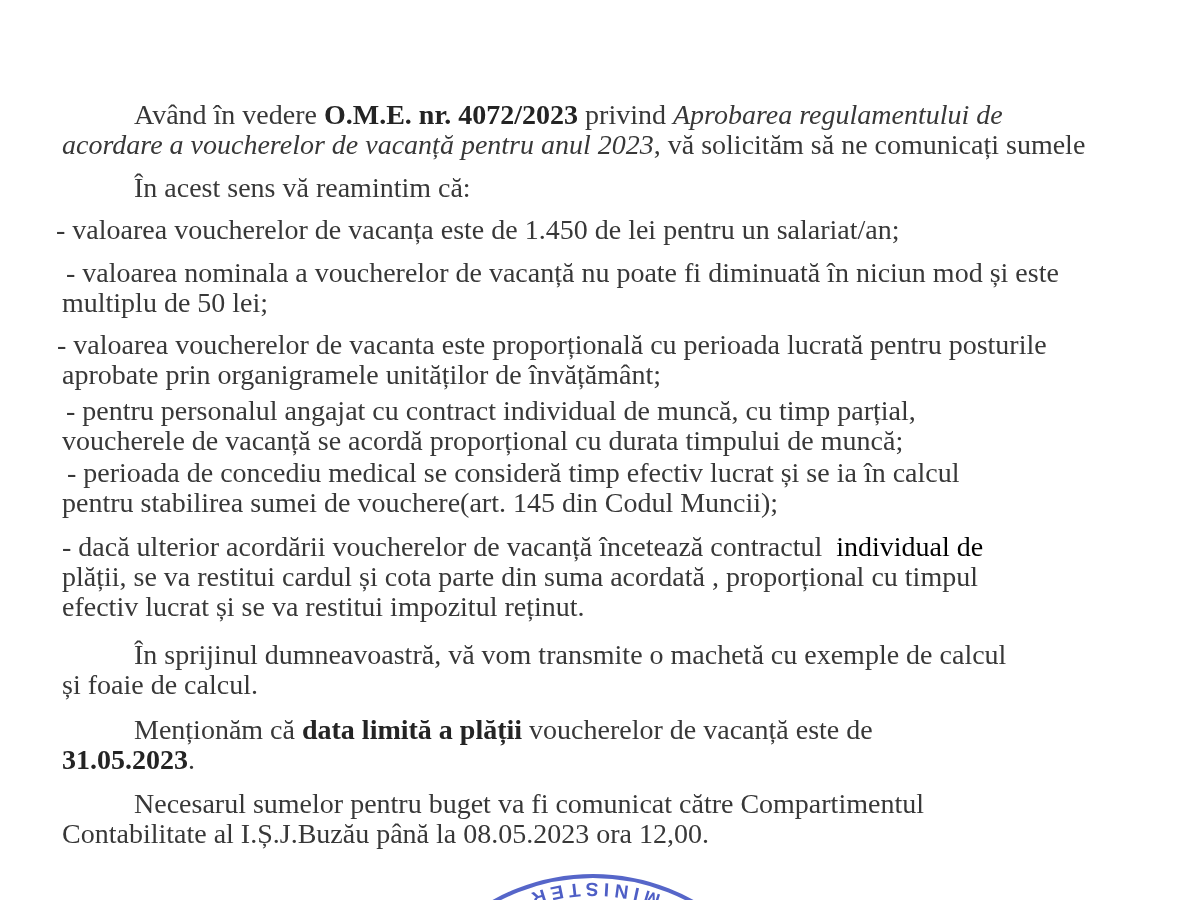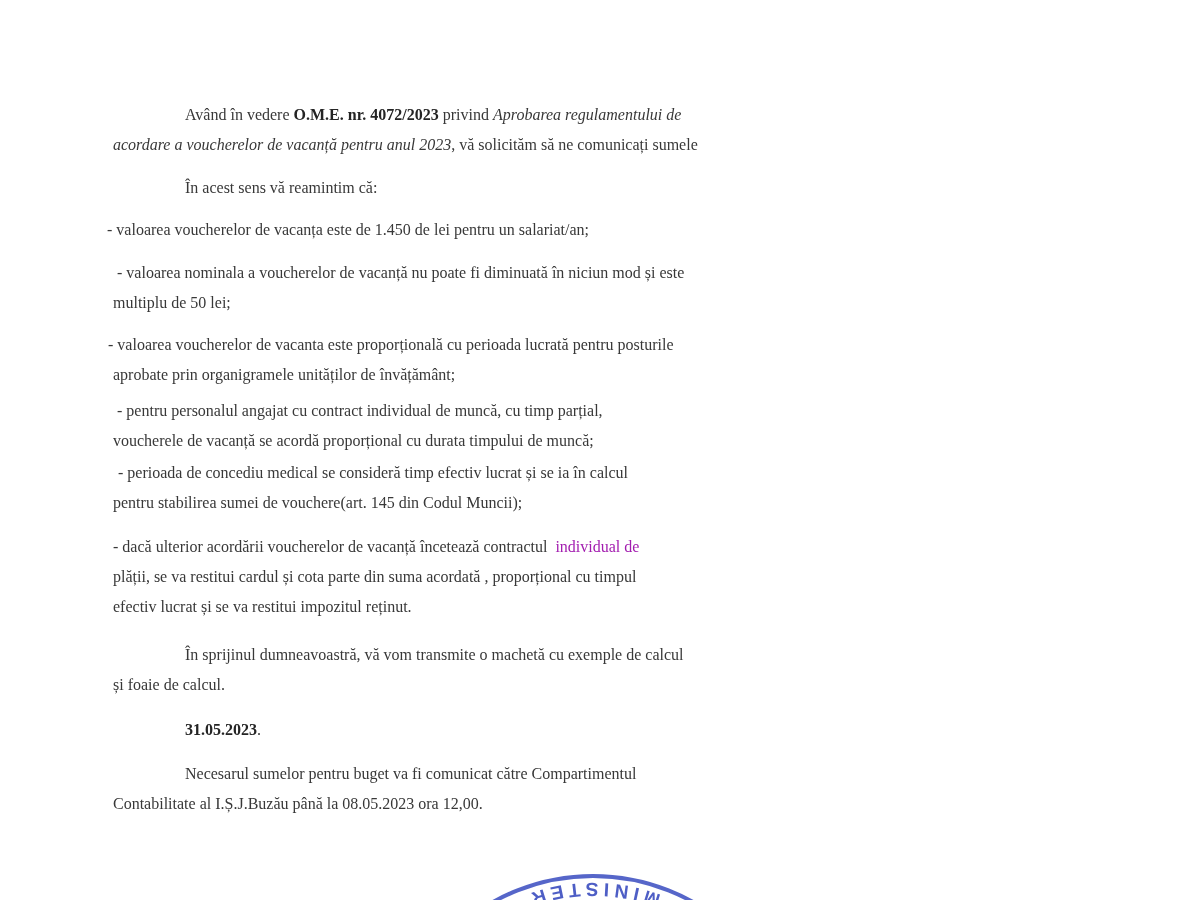--- a/index.html
+++ b/index.html
@@ -7,31 +7,31 @@
   .page{
     position:relative;
     width:1200px;height:900px;
     background:#ffffff;
     overflow:hidden;
     font-family:"Liberation Serif","DejaVu Serif",serif;
   }
   .doc{
     position:absolute;left:0;top:0;
     width:1200px;
-    padding:100px 130px 0 113px;
+    padding:100px 130px 0 62px;
     box-sizing:border-box;
     color:#383838;
-    font-size:16px;
+    font-size:28px;
     line-height:30px;
   }
   .line{white-space:pre;}
   .seg-n{font-style:normal;font-weight:normal;}
   .seg-b{font-weight:bold;color:#242424;}
   .seg-i{font-style:italic;}
-  .seg-k{color:#a21caf;}
+  .seg-k{color:#000000;}
   
   .para-p1 .line:first-child,
   .para-p2 .line:first-child,
   .para-p3 .line:first-child,
   .para-p4 .line:first-child,
   .para-p5 .line:first-child{padding-left:72px;}
   
   .para-b1 .line:first-child{margin-left:-6px;}
   .para-b2 .line:first-child{margin-left:4px;}
   .para-b3 .line:first-child{margin-left:-5px;}
@@ -103,20 +103,21 @@
       <div class="para para-b6">
         <div class="line"><span class="seg-n">- dacă ulterior acordării voucherelor de vacanță încetează contractul  </span><span class="seg-k">individual de</span></div>
         <div class="line"><span class="seg-n">plății, se va restitui cardul și cota parte din suma acordată , proporțional cu timpul</span></div>
         <div class="line"><span class="seg-n">efectiv lucrat și se va restitui impozitul reținut.</span></div>
       </div>
       <div class="para para-p3">
         <div class="line"><span class="seg-n">În sprijinul dumneavoastră, vă vom transmite o machetă cu exemple de calcul</span></div>
         <div class="line"><span class="seg-n">și foaie de calcul.</span></div>
       </div>
       <div class="para para-p4">
+        <div class="line"><span class="seg-n">Menționăm că </span><span class="seg-b">data limită a plății</span><span class="seg-n"> voucherelor de vacanță este de</span></div>
         <div class="line"><span class="seg-b">31.05.2023</span><span class="seg-n">.</span></div>
       </div>
       <div class="para para-p5">
         <div class="line"><span class="seg-n">Necesarul sumelor pentru buget va fi comunicat către Compartimentul</span></div>
         <div class="line"><span class="seg-n">Contabilitate al I.Ș.J.Buzău până la 08.05.2023 ora 12,00.</span></div>
       </div>
     </div>
 
   <svg class="stamp" viewBox="0 0 1200 900" xmlns="http://www.w3.org/2000/svg">
     <circle class="stamp-ring" cx="593" cy="1081" r="205"></circle>

